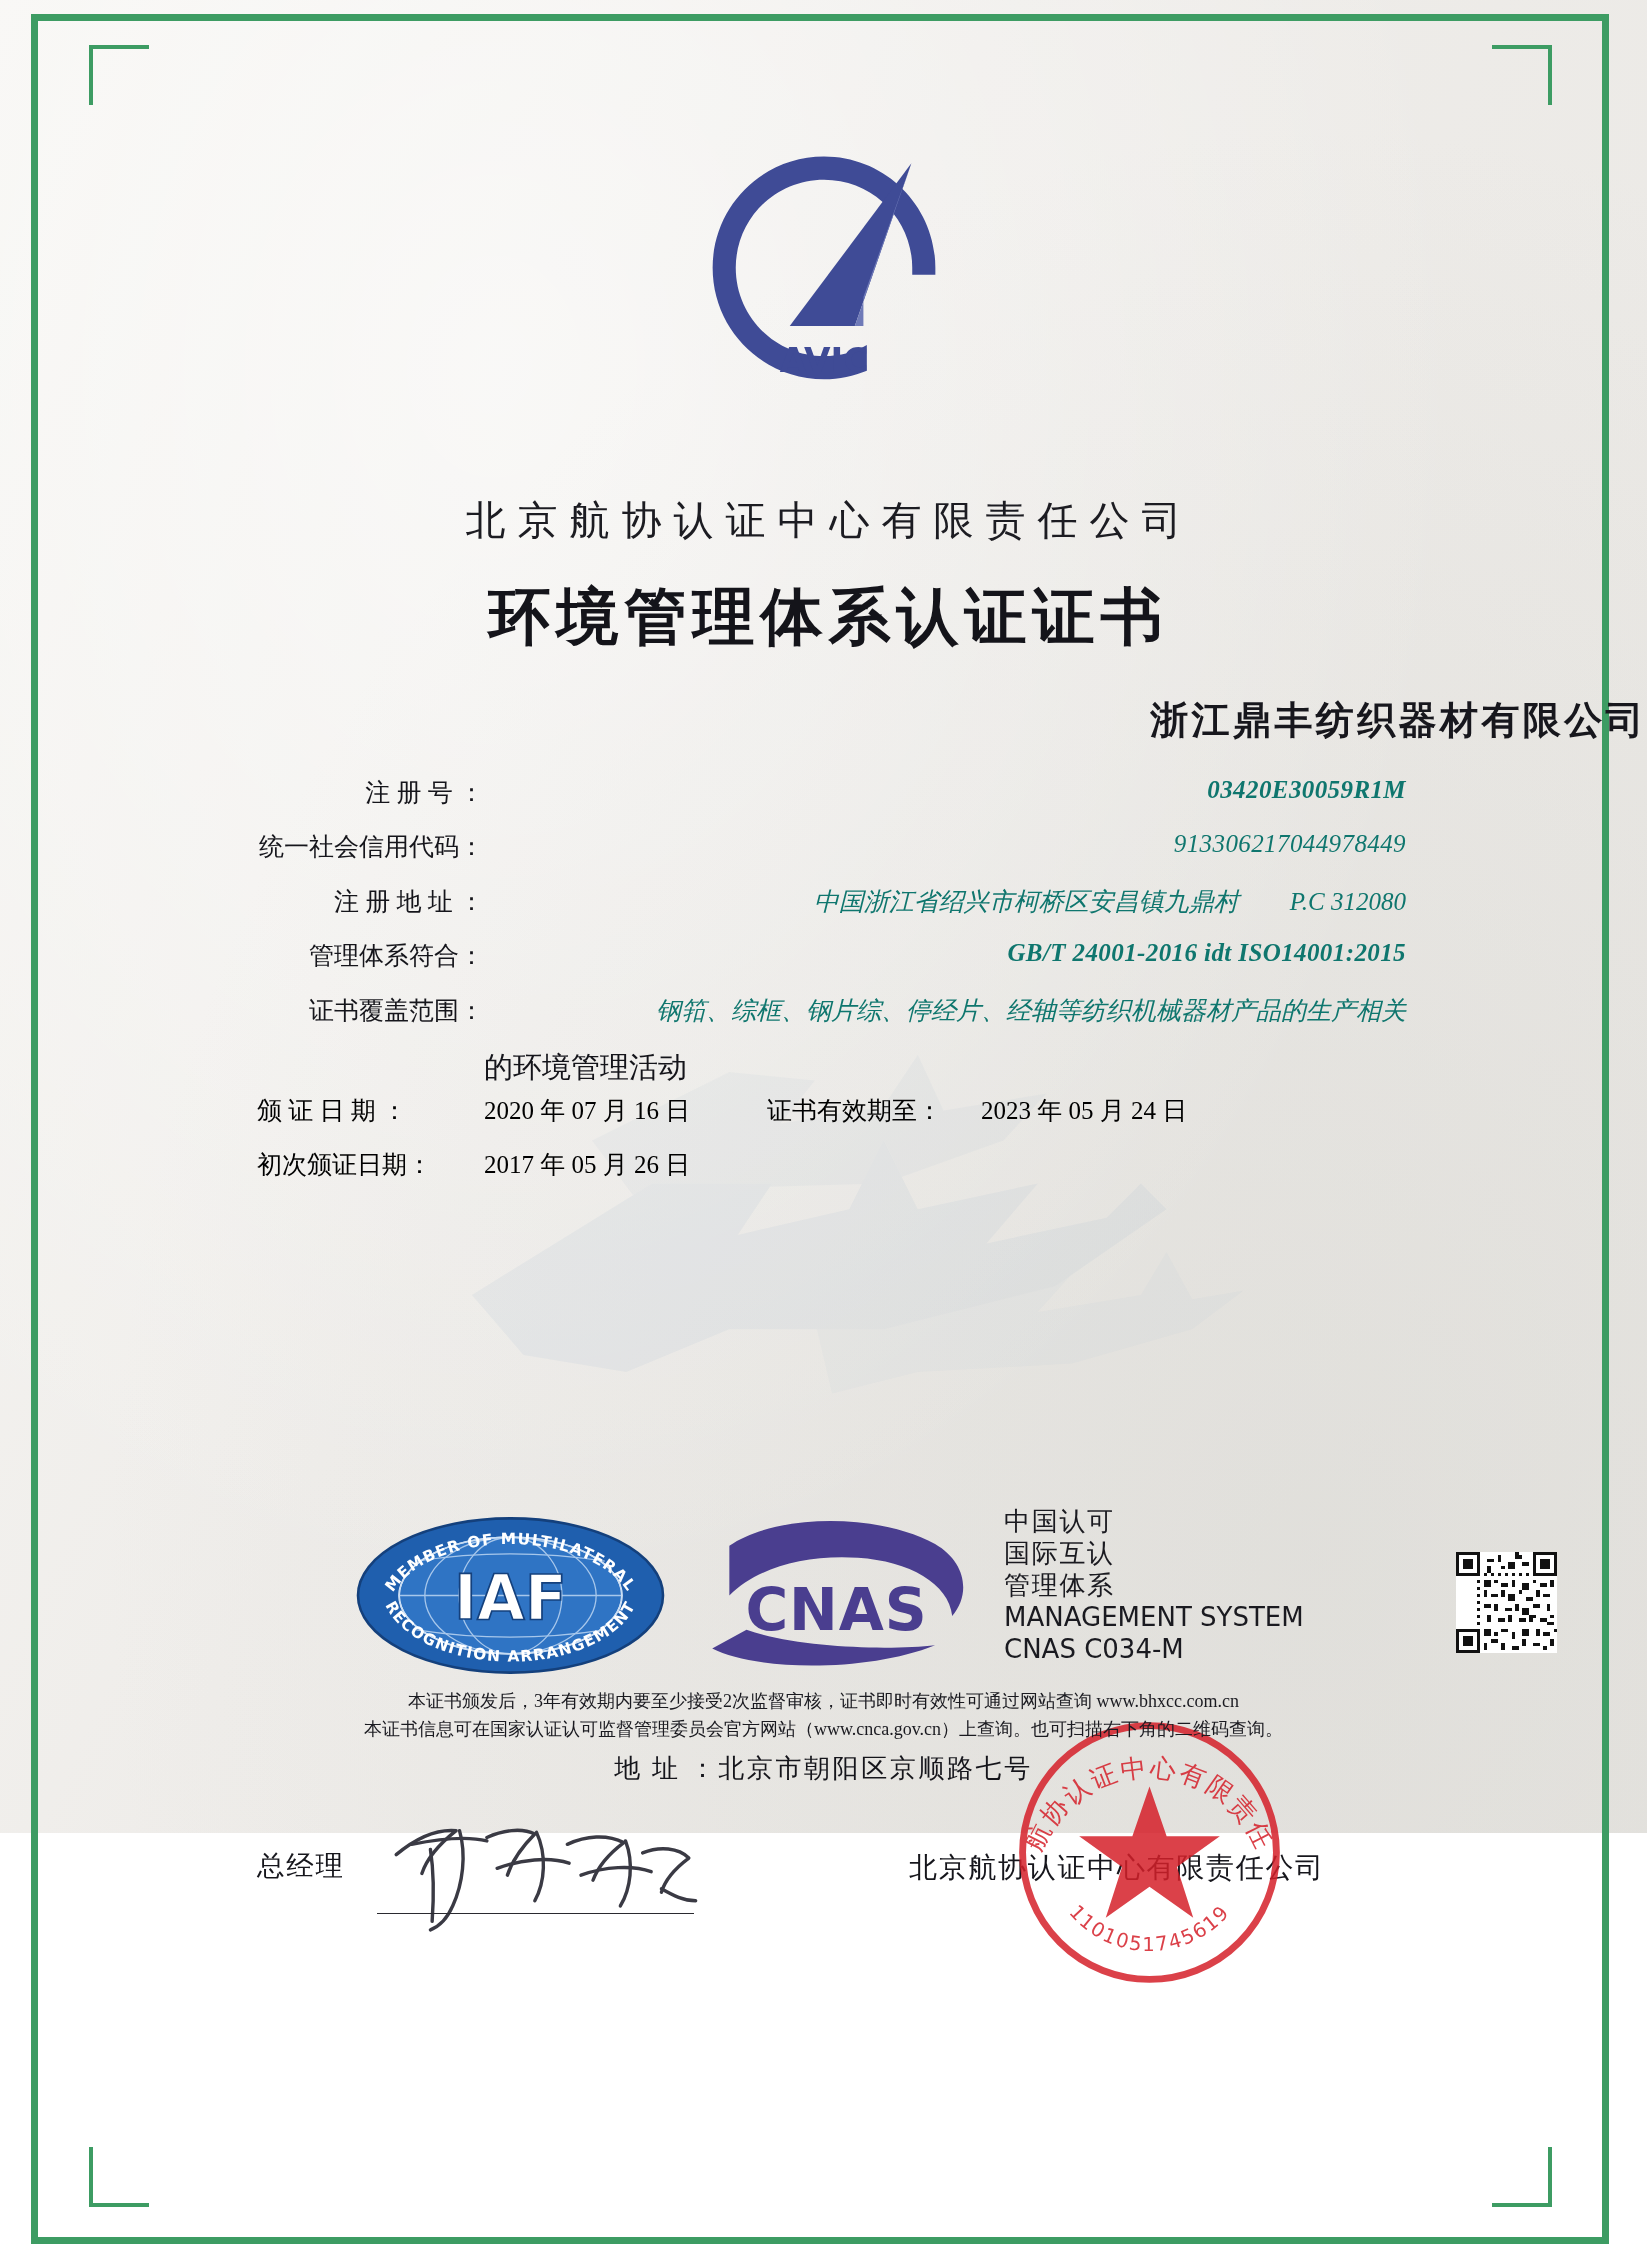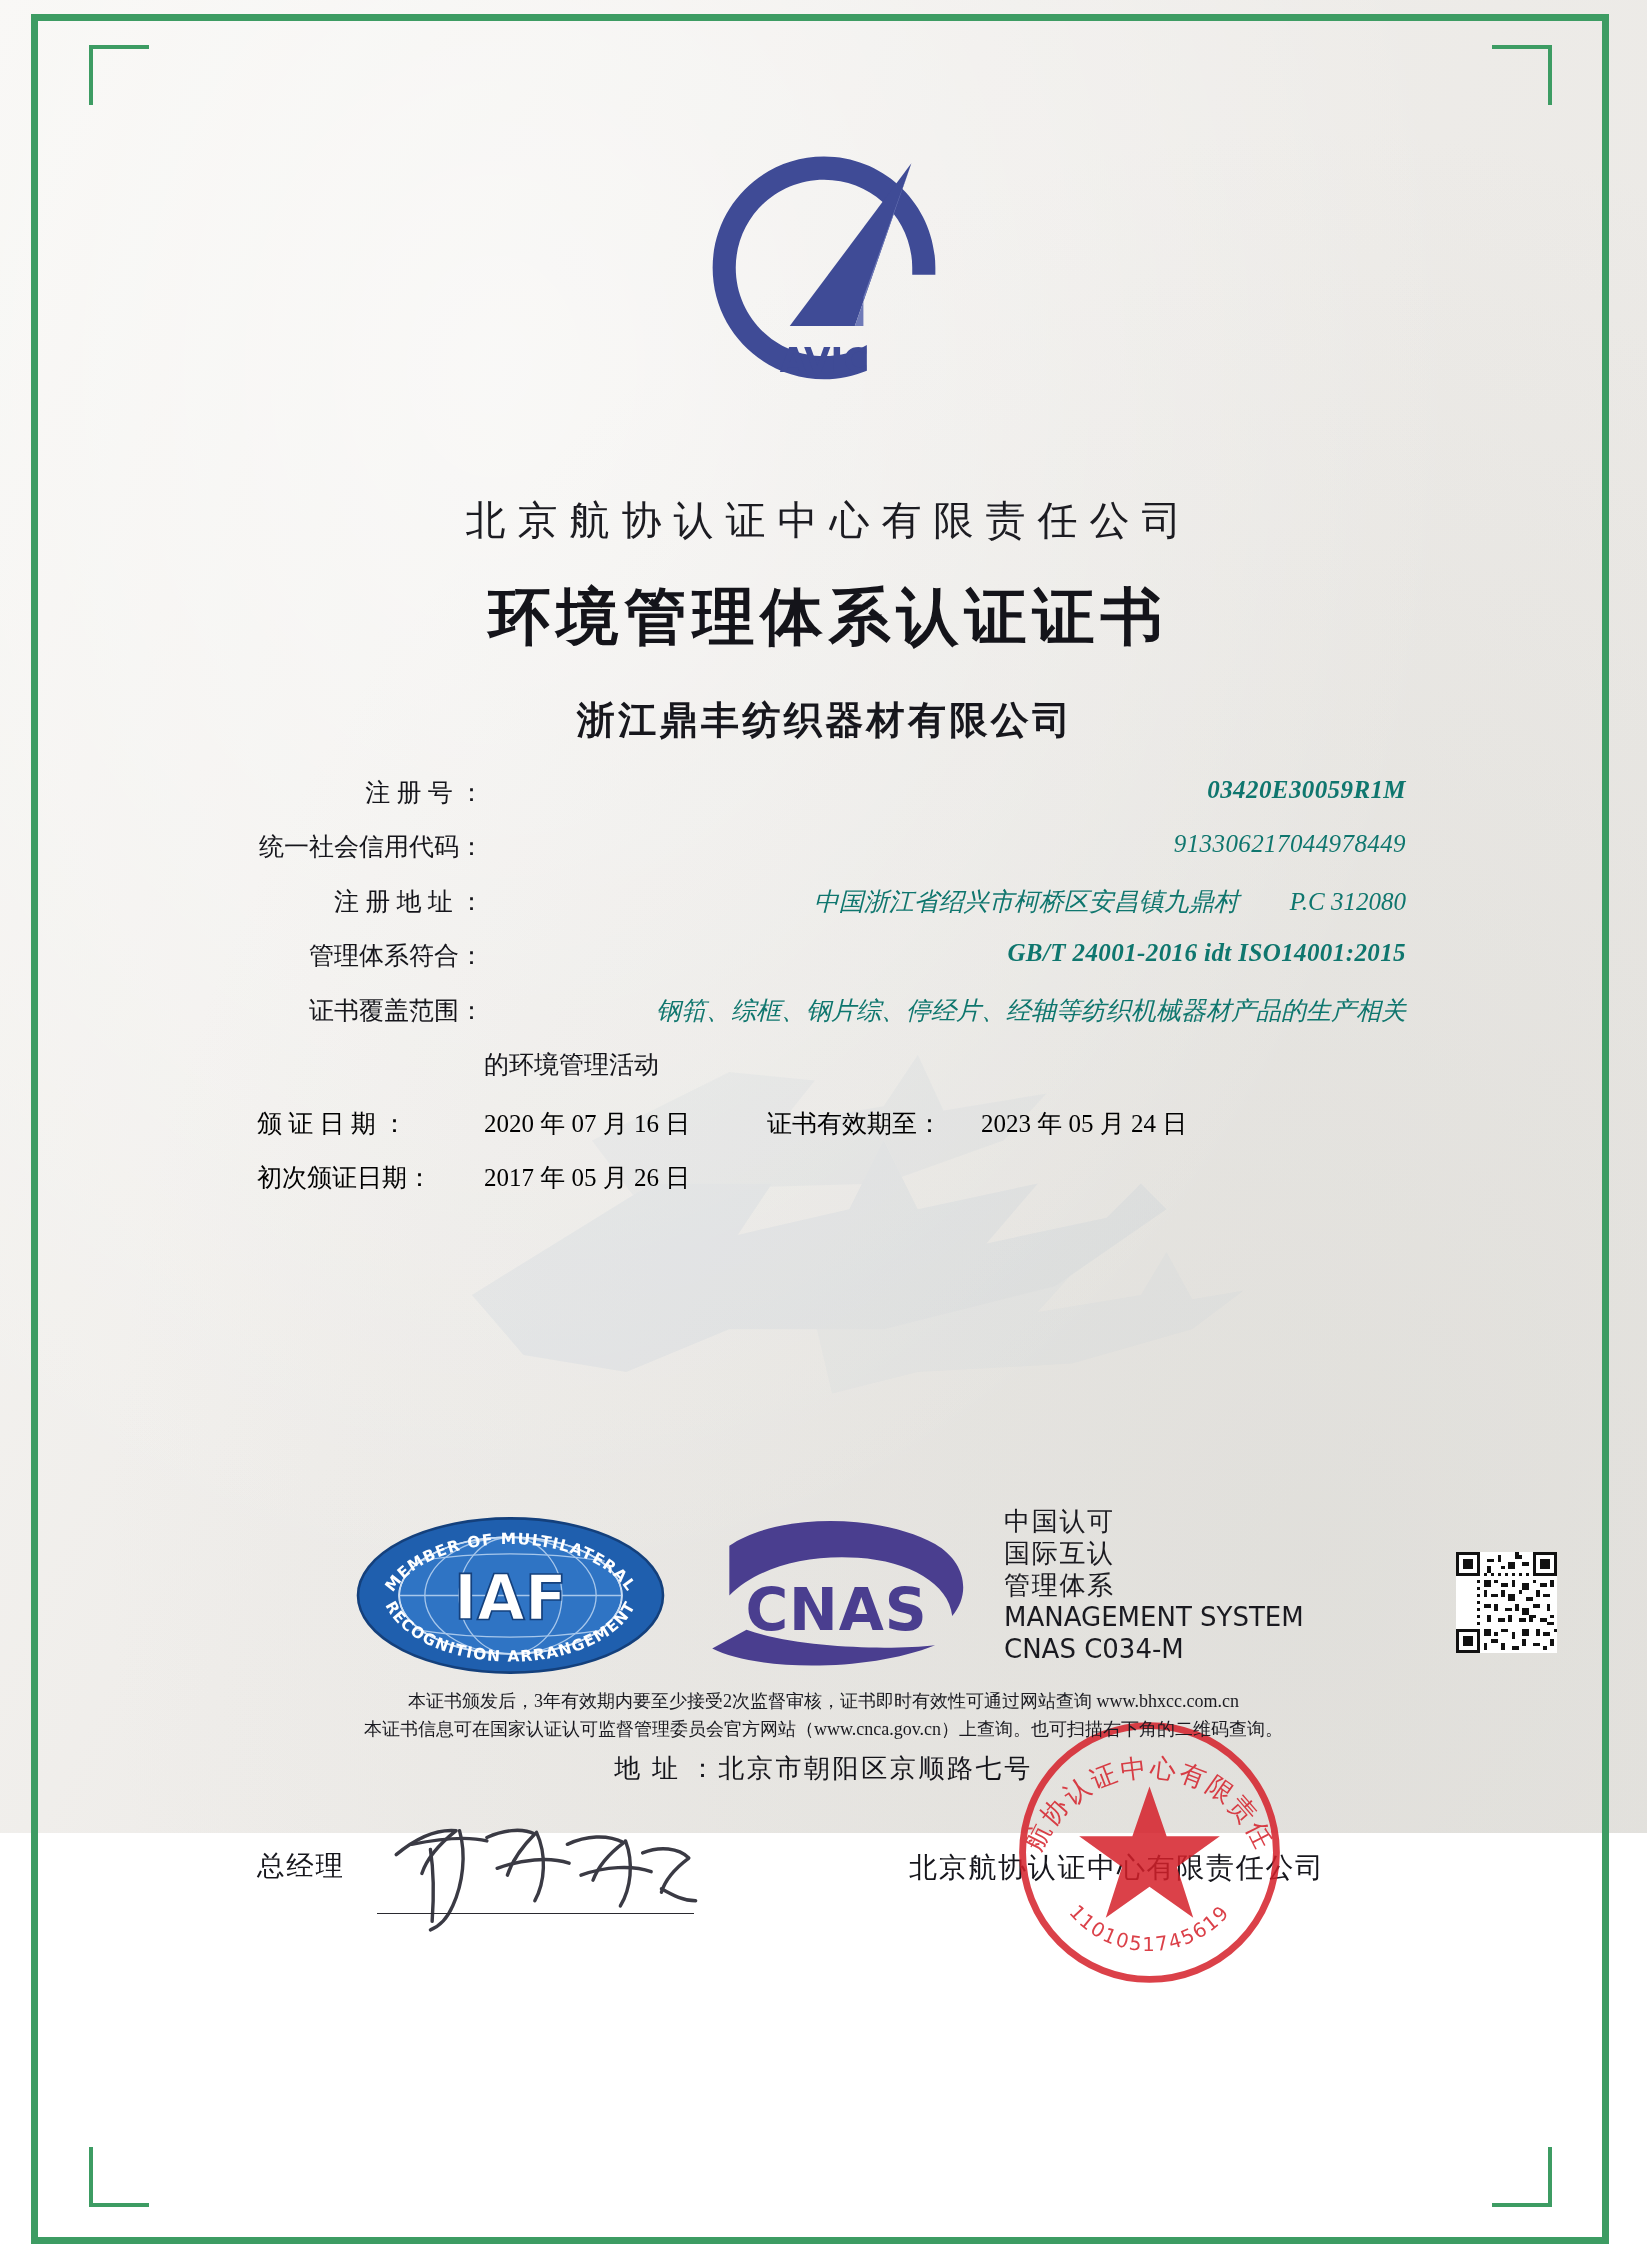--- a/index.html
+++ b/index.html
@@ -99,21 +99,21 @@
     font-weight: bold;
     letter-spacing: 6px;
     color: #14141a;
     text-indent: 6px;
     font-family: "DejaVu Sans", "Liberation Sans", sans-serif;
   }
   #company-name {
     position: absolute;
     top: 695px;
     left: 0; right: 0;
-    text-align: center;
+    text-align: right;
     font-size: 38px;
     font-weight: bold;
     letter-spacing: 3.4px;
     color: #17171d;
     text-indent: 3.4px;
     font-family: "Liberation Serif", "DejaVu Serif", serif;
   }
 
   
   #fields {
@@ -148,23 +148,23 @@
   }
   .row .value.mono-ish {
     font-family: "Liberation Serif", "DejaVu Serif", serif;
     letter-spacing: 0.4px;
   }
   .row .value .pc {
     margin-left: 51px;
   }
   .scope-line2 {
     margin-left: 227px;
-    font-size: 25px;
+    font-size: 29px;
     margin-top: 5.1px;
-    margin-bottom: 26px;
+    margin-bottom: 6px;
     color: #14141a;
   }
   .date-row {
     display: flex;
     align-items: baseline;
     font-size: 25px;
     margin-bottom: 21.4px;
   }
   .date-row .label {
     width: 227px;

